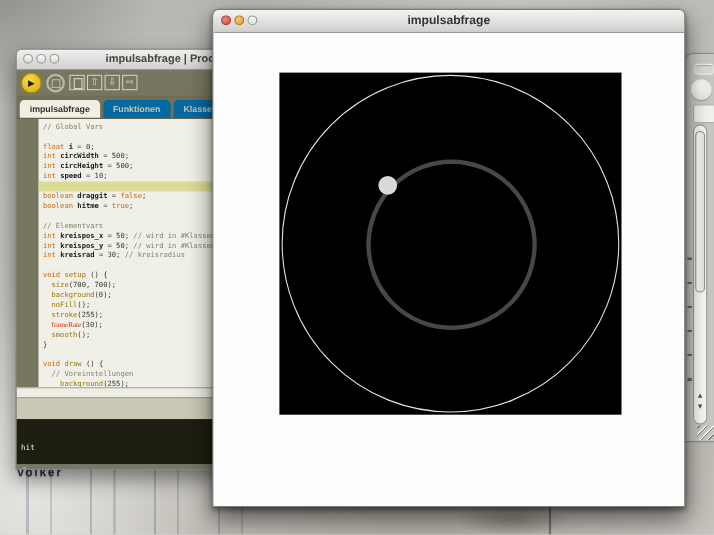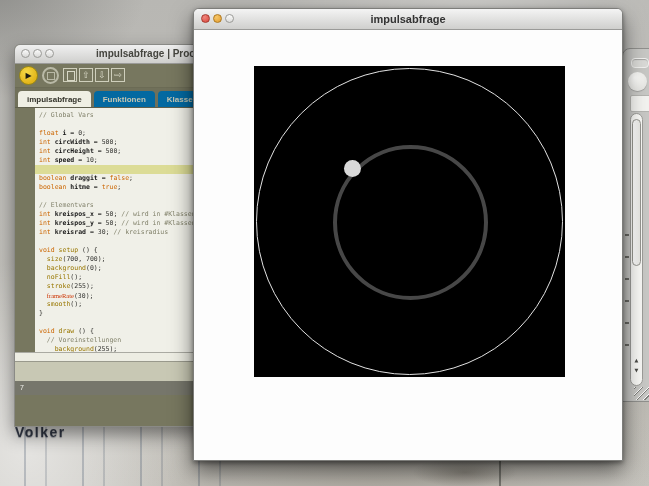--- a/index.html
+++ b/index.html
@@ -15,21 +15,21 @@
       radial-gradient(ellipse 180px 260px at 100% 60%, rgba(140,132,118,0.35), transparent 75%),
       linear-gradient(180deg,#b8b7b3,#c7c5bf);
   }
   .stain{position:absolute;z-index:0;}
   #drips1{left:8px;top:424px;width:240px;height:62px;opacity:.8;
     background:repeating-linear-gradient(90deg, transparent 0 16px, rgba(48,66,92,0.30) 16px 18px,
       transparent 18px 37px, rgba(28,46,72,0.20) 37px 39px, transparent 39px 58px);}
   #drips2{left:395px;top:452px;width:140px;height:34px;
     background:radial-gradient(ellipse 70px 20px at 50% 60%, rgba(60,55,45,0.35), transparent 75%);}
   #crack{left:499px;top:438px;width:2px;height:48px;background:rgba(40,42,38,0.45);}
-  #graffiti{position:absolute;left:15px;top:424px;z-index:1;font-size:14px;font-weight:bold;
+  #graffiti{position:absolute;left:15px;top:424px;z-index:1;font-size:11px;font-weight:bold;
     color:rgba(24,32,48,0.82);letter-spacing:1.5px;text-shadow:0 1px 1px rgba(24,32,48,0.35);}
 
   
   #ide{position:absolute;left:14px;top:44px;width:300px;height:383px;z-index:2;
     border:1px solid #8a8a86;border-radius:6px 6px 0 0;
     box-shadow:0 8px 18px rgba(0,0,0,0.45);
     background:#77775f;box-sizing:border-box;overflow:hidden;}
   .ide-titlebar{height:18px;background:linear-gradient(180deg,#f0f0f0,#cfcfcd);
     border-bottom:1px solid #9a9a98;position:relative;}
   .wbtn{position:absolute;top:4px;width:9px;height:9px;border-radius:50%;box-sizing:border-box;}
@@ -135,20 +135,23 @@
     <div class="sqbtn" id="btn-open"><span>⇧</span></div>
     <div class="sqbtn" id="btn-save"><span>⇩</span></div>
     <div class="sqbtn" id="btn-export"><span>⇨</span></div>
   </div>
   <div class="ide-tabs"><div class="tab active">impulsabfrage</div><div class="tab">Funktionen</div><div class="tab">Klassen</div></div>
   <div class="ide-editor"><div class="code-line"><span class="tok-cm">// Global Vars</span></div><div class="code-line"></div><div class="code-line"><span class="tok-kw">float</span><span class="tok-pl"> </span><span class="tok-vr">i</span><span class="tok-pl"> = 0;</span></div><div class="code-line"><span class="tok-kw">int</span><span class="tok-pl"> </span><span class="tok-vr">circWidth</span><span class="tok-pl"> = 500;</span></div><div class="code-line"><span class="tok-kw">int</span><span class="tok-pl"> </span><span class="tok-vr">circHeight</span><span class="tok-pl"> = 500;</span></div><div class="code-line"><span class="tok-kw">int</span><span class="tok-pl"> </span><span class="tok-vr">speed</span><span class="tok-pl"> = 10;</span></div><div class="code-line hl"></div><div class="code-line"><span class="tok-kw">boolean</span><span class="tok-pl"> </span><span class="tok-vr">draggit</span><span class="tok-pl"> = </span><span class="tok-kw">false</span><span class="tok-pl">;</span></div><div class="code-line"><span class="tok-kw">boolean</span><span class="tok-pl"> </span><span class="tok-vr">hitme</span><span class="tok-pl"> = </span><span class="tok-kw">true</span><span class="tok-pl">;</span></div><div class="code-line"></div><div class="code-line"><span class="tok-cm">// Elementvars</span></div><div class="code-line"><span class="tok-kw">int</span><span class="tok-pl"> </span><span class="tok-vr">kreispos_x</span><span class="tok-pl"> = 50; </span><span class="tok-cm">// wird in #Klassen mit Mo</span></div><div class="code-line"><span class="tok-kw">int</span><span class="tok-pl"> </span><span class="tok-vr">kreispos_y</span><span class="tok-pl"> = 50; </span><span class="tok-cm">// wird in #Klassen mit Mo</span></div><div class="code-line"><span class="tok-kw">int</span><span class="tok-pl"> </span><span class="tok-vr">kreisrad</span><span class="tok-pl"> = 30; </span><span class="tok-cm">// kreisradius</span></div><div class="code-line"></div><div class="code-line"><span class="tok-kw">void</span><span class="tok-pl"> </span><span class="tok-fn">setup</span><span class="tok-pl"> () {</span></div><div class="code-line"><span class="tok-pl">  </span><span class="tok-fn">size</span><span class="tok-pl">(700, 700);</span></div><div class="code-line"><span class="tok-pl">  </span><span class="tok-fn">background</span><span class="tok-pl">(0);</span></div><div class="code-line"><span class="tok-pl">  </span><span class="tok-fn">noFill</span><span class="tok-pl">();</span></div><div class="code-line"><span class="tok-pl">  </span><span class="tok-fn">stroke</span><span class="tok-pl">(255);</span></div><div class="code-line"><span class="tok-pl">  </span><span class="tok-fn2">frameRate</span><span class="tok-pl">(30);</span></div><div class="code-line"><span class="tok-pl">  </span><span class="tok-fn">smooth</span><span class="tok-pl">();</span></div><div class="code-line"><span class="tok-pl">}</span></div><div class="code-line"></div><div class="code-line"><span class="tok-kw">void</span><span class="tok-pl"> </span><span class="tok-fn">draw</span><span class="tok-pl"> () {</span></div><div class="code-line"><span class="tok-pl">  </span><span class="tok-cm">// Voreinstellungen</span></div><div class="code-line"><span class="tok-pl">    </span><span class="tok-fn">background</span><span class="tok-pl">(255);</span></div></div>
   <div class="ide-collapse">
     <span>^</span>
   </div>
   <div class="ide-msg"></div>
+  <div class="ide-console">
+      <div>hit</div>
+    </div>
   <div class="ide-status">7</div>
 </div>
 
 <div id="frag">
   <div class="pill"></div>
   <div class="ball"></div>
   <div class="chip"></div>
   <div class="ticks"></div>
   <div class="track">
     <div class="thumb"></div>

